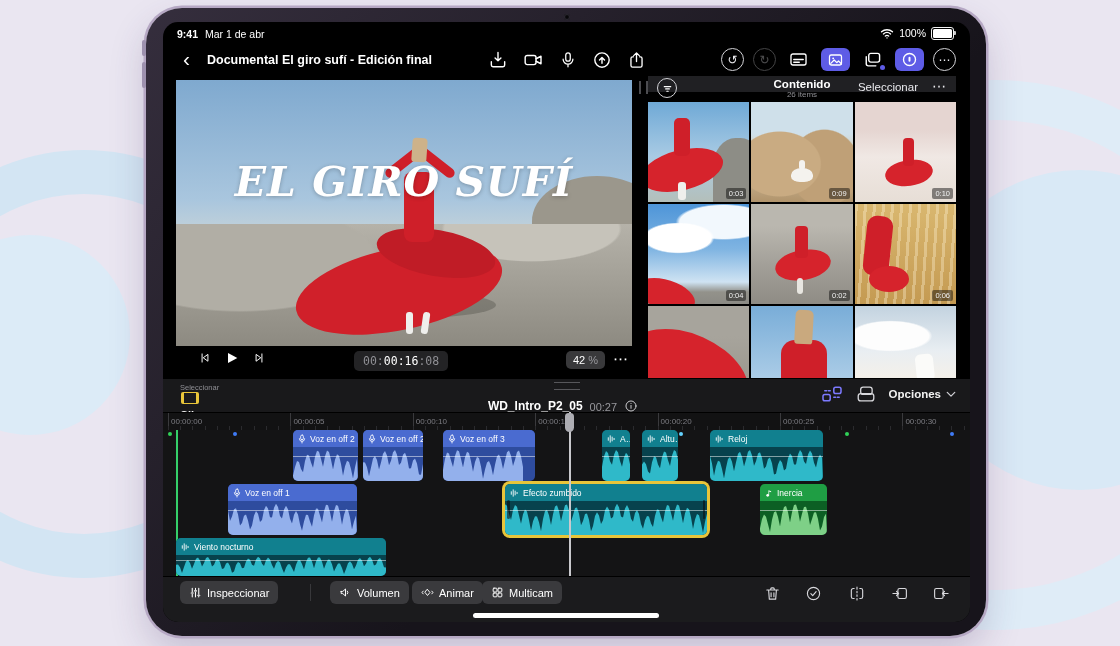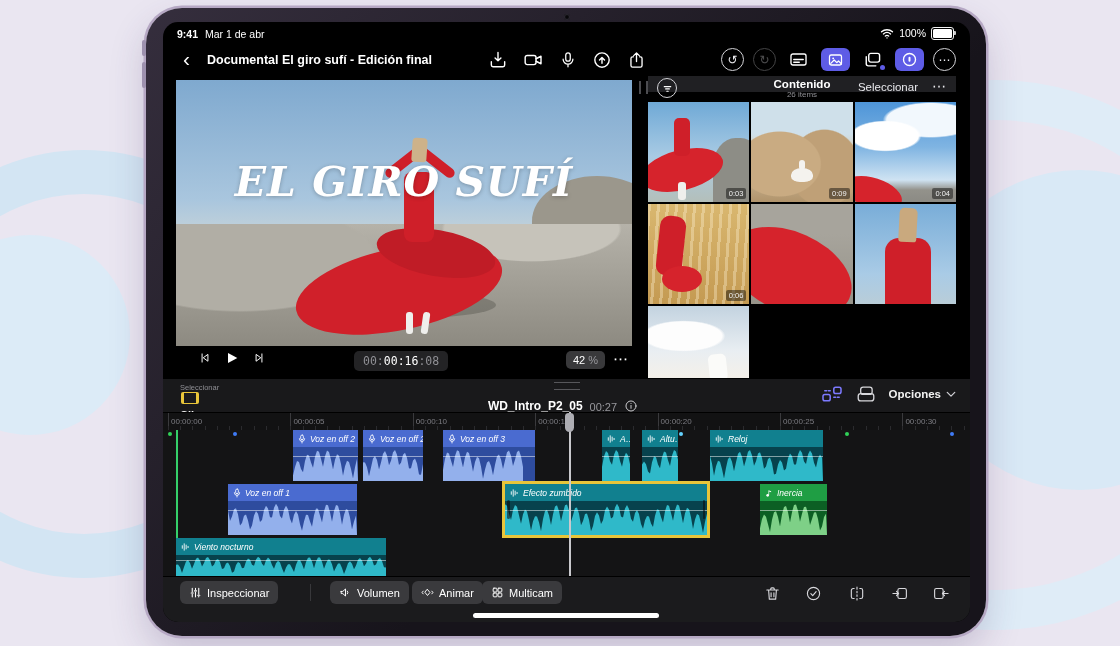--- a/index.html
+++ b/index.html
@@ -106,21 +106,21 @@
   .ruler{position:absolute;left:0;top:390px;width:100%;height:18px;background:#121213;border-top:1px solid #000;}
   .ruler::before{content:"";position:absolute;left:5px;right:0;top:0;bottom:0;
     background:repeating-linear-gradient(90deg,#3a3a3d 0 1px,transparent 1px 122.4px);}
   .ruler::after{content:"";position:absolute;left:5px;right:0;bottom:0;height:5px;
     background:repeating-linear-gradient(90deg,#2b2b2e 0 1px,transparent 1px 12.24px);}
   .rlabel{position:absolute;top:4px;color:#7c7c82;font-size:8px;z-index:2;}
   
   .tracks{position:absolute;left:0;top:408px;width:100%;height:146px;background:#141415;}
   .startline{position:absolute;left:13px;top:0;width:2px;height:146px;background:#35d06a;}
   .kdot{position:absolute;top:2px;width:4px;height:4px;border-radius:50%;}
-  .clip{position:absolute;border-radius:0;overflow:hidden;font-style:italic;}
+  .clip{position:absolute;border-radius:5px;overflow:hidden;}
   .c-blue{background:#2e4c9e;}  .c-blue .clip-head{background:#4a6bd0;}  .c-blue .clip-wave{color:#93b0ec;}
   .c-teal{background:#07424d;}  .c-teal .clip-head{background:#11808f;}  .c-teal .clip-wave{color:#2fb9c9;}
   .c-green{background:#0c5f24;} .c-green .clip-head{background:#1f9e44;} .c-green .clip-wave{color:#7ed087;}
   .clip-head{height:17px;display:flex;align-items:center;gap:4px;padding:0 5px;font-size:8.5px;color:#fff;
     white-space:nowrap;overflow:hidden;}
   .clip-wave{position:absolute;left:0;right:0;bottom:0;top:17px;}
   .clip-wave::before{content:"";position:absolute;left:0;right:0;top:26%;height:1px;background:rgba(255,255,255,.5);z-index:2;}
   .clip.selected{box-shadow:0 0 0 3px #e8c53a;}
   .clip.selected::before{content:"";position:absolute;left:2px;top:32%;height:36%;width:2.5px;background:rgba(10,10,10,.55);border-radius:2px;z-index:3;}
   .clip.selected::after{content:"";position:absolute;right:2px;top:32%;height:36%;width:2.5px;background:rgba(10,10,10,.55);border-radius:2px;z-index:3;}
@@ -290,23 +290,34 @@
           <span class="fg" style="left:-8px;top:48px;width:84px;height:40px;border-radius:50%;background:#d6232c;transform:rotate(-14deg);"></span>
           <span class="fg" style="left:26px;top:16px;width:16px;height:38px;border-radius:5px;background:#cf1f29;"></span>
           <span class="fg" style="left:30px;top:80px;width:8px;height:18px;background:#efefec;border-radius:3px;"></span>
           <span class="badge">0:03</span>
         </div>
         <div class="thumb t2">
           <span class="fg" style="left:40px;top:66px;width:22px;height:14px;border-radius:50% 50% 40% 40%;background:#f4f2ee;"></span>
           <span class="fg" style="left:48px;top:58px;width:6px;height:10px;border-radius:3px;background:#f4f2ee;"></span>
           <span class="badge">0:09</span>
         </div>
+        <div class="thumb t3">
+          <span class="fg" style="left:30px;top:58px;width:48px;height:26px;border-radius:50%;background:#d6232c;transform:rotate(-8deg);"></span>
+          <span class="fg" style="left:48px;top:36px;width:11px;height:28px;border-radius:4px;background:#cf1f29;"></span>
+          <span class="badge">0:10</span>
+        </div>
         <div class="thumb t4">
           <span class="fg" style="left:-12px;bottom:-6px;width:60px;height:30px;border-radius:50%;background:#d6232c;transform:rotate(18deg);"></span>
           <span class="badge">0:04</span>
+        </div>
+        <div class="thumb t5">
+          <span class="fg" style="left:24px;top:46px;width:56px;height:30px;border-radius:50%;background:#d6232c;transform:rotate(-10deg);"></span>
+          <span class="fg" style="left:44px;top:22px;width:13px;height:32px;border-radius:4px;background:#cf1f29;"></span>
+          <span class="fg" style="left:46px;top:74px;width:6px;height:16px;background:#e8e6e1;border-radius:3px;"></span>
+          <span class="badge">0:02</span>
         </div>
         <div class="thumb t6">
           <span class="fg" style="left:10px;top:12px;width:26px;height:60px;border-radius:10px;background:#cf1f29;transform:rotate(6deg);"></span>
           <span class="fg" style="left:14px;top:62px;width:40px;height:26px;border-radius:50%;background:#d6232c;"></span>
           <span class="badge">0:06</span>
         </div>
         <div class="thumb t7">
           <span class="fg" style="left:-26px;top:28px;width:130px;height:80px;border-radius:50%;background:#d6232c;transform:rotate(24deg);"></span>
 
         </div>

